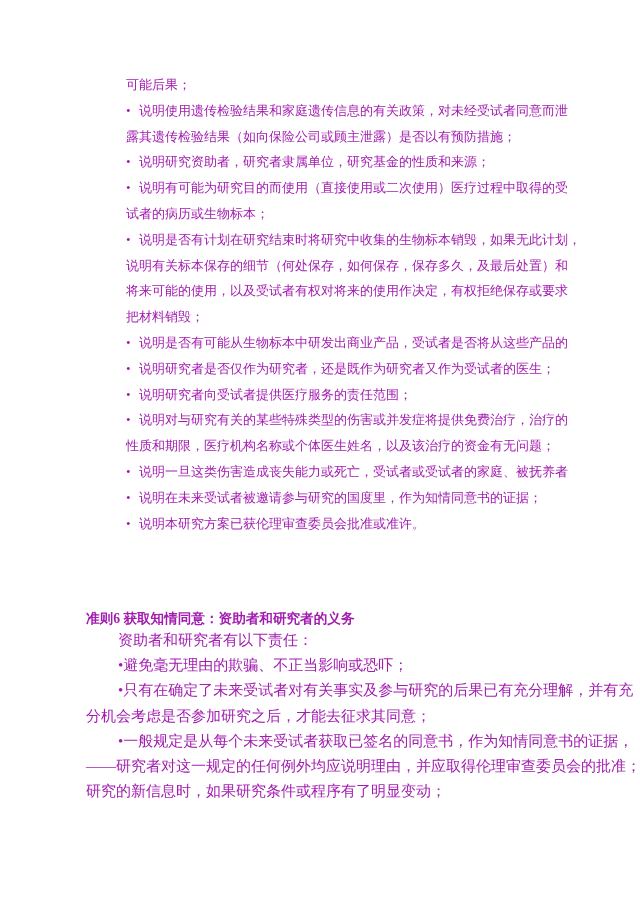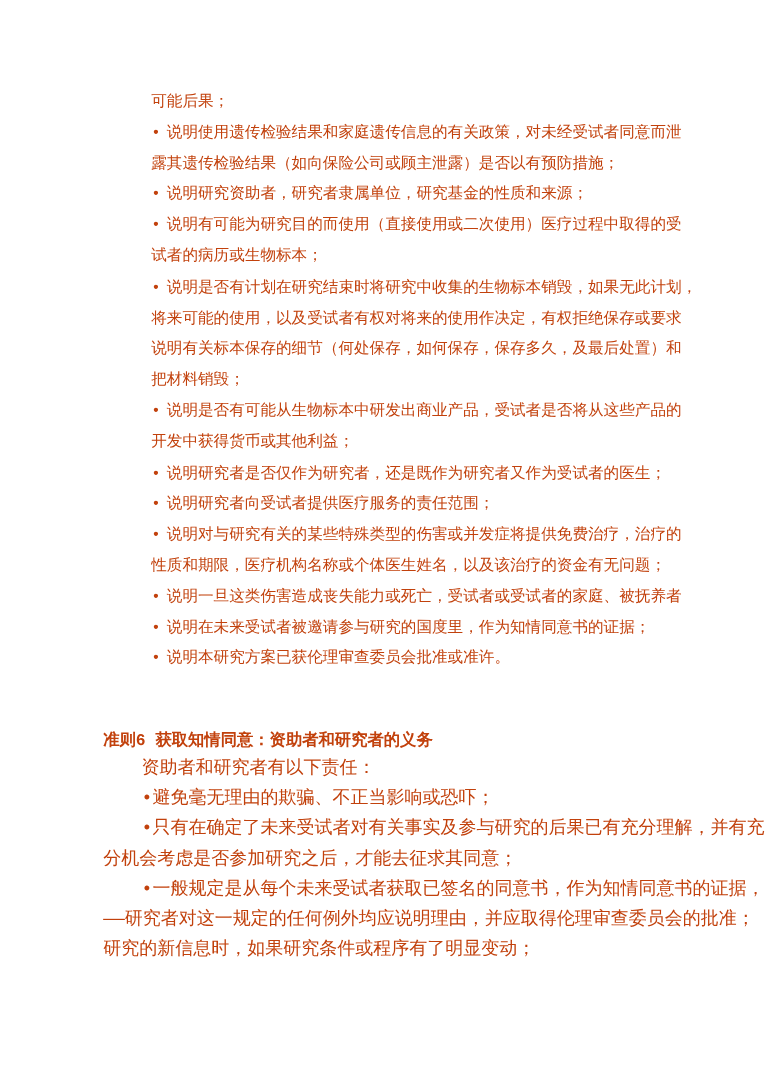--- a/index.html
+++ b/index.html
@@ -5,22 +5,22 @@
   html, body {
     margin: 0;
     padding: 0;
     background: #ffffff;
   }
   .page {
     position: relative;
     width: 640px;
     height: 820px;
     background: #ffffff;
-    font-family: Liberation Mono, monospace;
-    color: #c2410c;
+    font-family: Liberation Serif, serif;
+    color: #a21caf;
     overflow: hidden;
   }
   
   .sec1 {
     position: absolute;
     left: 126px;
     top: 72px;
     width: 436px;
     font-size: 13px;
   }
@@ -81,26 +81,25 @@
 
     <div class="line"><span class="marker">•</span><span>说明使用遗传检验结果和家庭遗传信息的有关政策，对未经受试者同意而泄</span></div>
     <div class="line">露其遗传检验结果（如向保险公司或顾主泄露）是否以有预防措施；</div>
 
     <div class="line"><span class="marker">•</span><span>说明研究资助者，研究者隶属单位，研究基金的性质和来源；</span></div>
 
     <div class="line"><span class="marker">•</span><span>说明有可能为研究目的而使用（直接使用或二次使用）医疗过程中取得的受</span></div>
     <div class="line">试者的病历或生物标本；</div>
 
     <div class="line"><span class="marker">•</span><span>说明是否有计划在研究结束时将研究中收集的生物标本销毁，如果无此计划，</span></div>
+    <div class="line">说明有关标本保存的细节（何处保存，如何保存，保存多久，及最后处置）和</div>
     <div class="line">将来可能的使用，以及受试者有权对将来的使用作决定，有权拒绝保存或要求</div>
-    <div class="line">说明有关标本保存的细节（何处保存，如何保存，保存多久，及最后处置）和</div>
     <div class="line">把材料销毁；</div>
 
     <div class="line"><span class="marker">•</span><span>说明是否有可能从生物标本中研发出商业产品，受试者是否将从这些产品的</span></div>
-    <div class="line">开发中获得货币或其他利益；</div>
 
     <div class="line"><span class="marker">•</span><span>说明研究者是否仅作为研究者，还是既作为研究者又作为受试者的医生；</span></div>
 
     <div class="line"><span class="marker">•</span><span>说明研究者向受试者提供医疗服务的责任范围；</span></div>
 
     <div class="line"><span class="marker">•</span><span>说明对与研究有关的某些特殊类型的伤害或并发症将提供免费治疗，治疗的</span></div>
     <div class="line">性质和期限，医疗机构名称或个体医生姓名，以及该治疗的资金有无问题；</div>
 
     <div class="line"><span class="marker">•</span><span>说明一旦这类伤害造成丧失能力或死亡，受试者或受试者的家庭、被抚养者</span></div>
 

